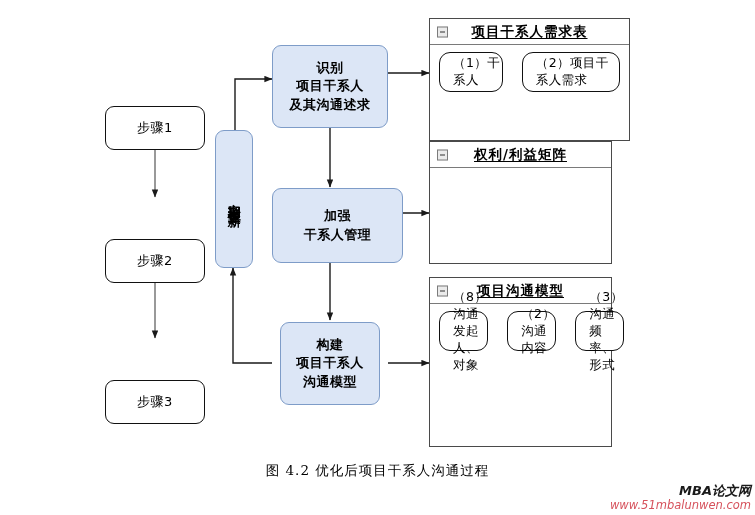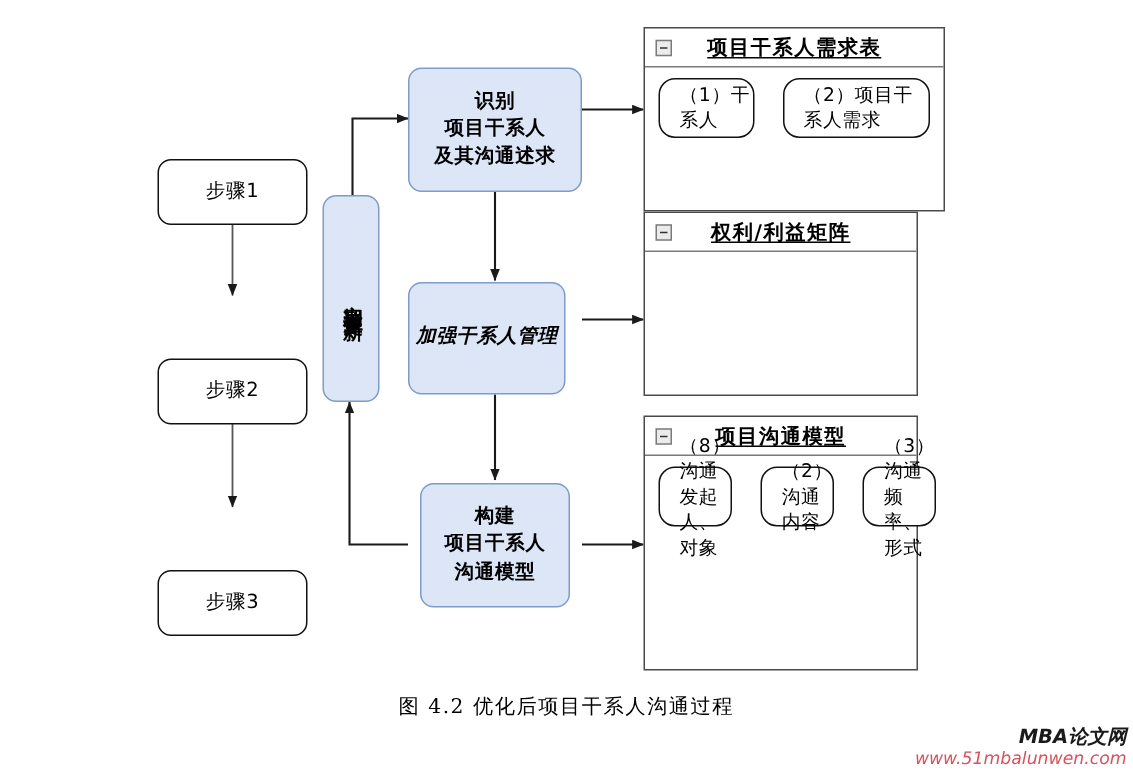--- a/index.html
+++ b/index.html
@@ -102,21 +102,21 @@
   <div class="node blue-box vertical" style="left:215px;top:130px;width:38px;height:138px;">
     <span>定期检查更新</span>
   </div>
 
   <div class="node blue-box" style="left:272px;top:45px;width:116px;height:83px;flex-direction:column;">
     <span>识别</span>
     <span>项目干系人</span>
     <span>及其沟通述求</span>
   </div>
 
-  <div class="node blue-box" style="left:272px;top:188px;width:105px;height:75px;font-style:italic;">
+  <div class="node blue-box" style="left:272px;top:188px;width:131px;height:75px;flex-direction:column;">
     <span>加强</span>
     <span>干系人管理</span>
   </div>
 
   <div class="node blue-box" style="left:280px;top:322px;width:100px;height:83px;flex-direction:column;">
     <span>构建</span>
     <span>项目干系人</span>
     <span>沟通模型</span>
   </div>
 

